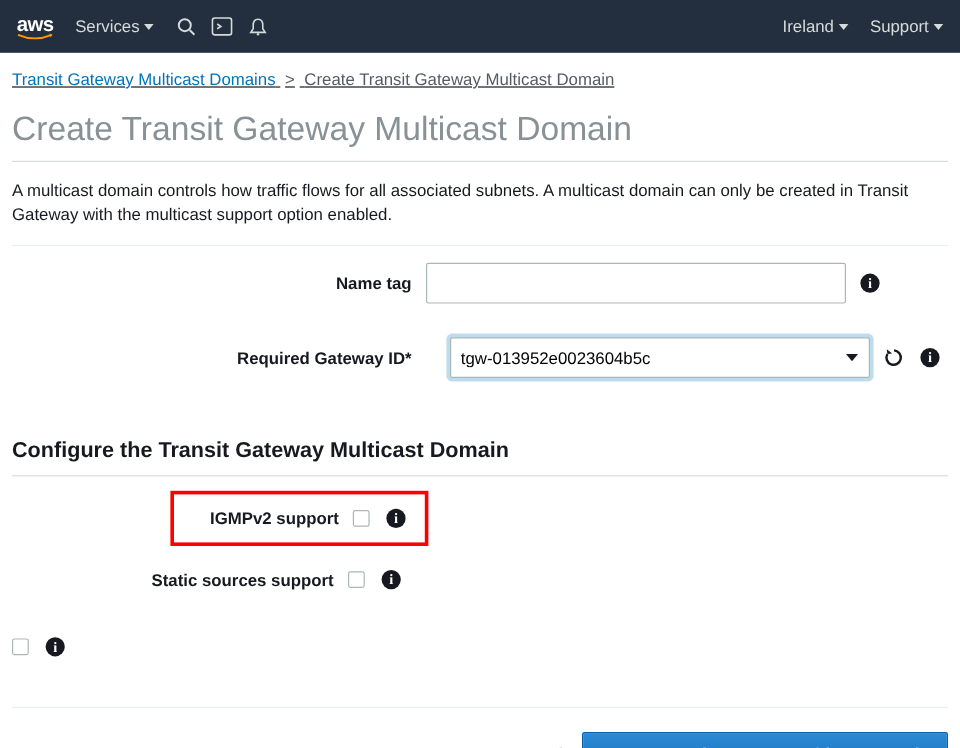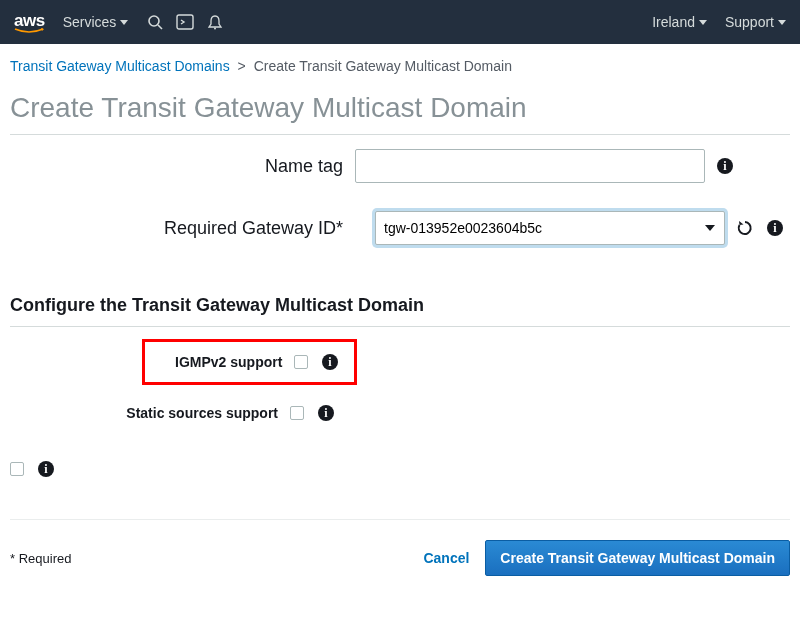--- a/index.html
+++ b/index.html
@@ -4,28 +4,28 @@
 <style>
 * { box-sizing: border-box; margin: 0; padding: 0; }
 body { font-family: "Amazon Ember", "Helvetica Neue", Arial, sans-serif; font-size: 14px; color: #16191f; background: #fff; width: 800px; }
 .topnav { background: #232f3e; height: 44px; display: flex; align-items: center; padding: 0 14px; }
 .logo { color: #fff; font-weight: 700; font-size: 17px; letter-spacing: -0.5px; margin-right: 18px; display: flex; flex-direction: column; align-items: center; }
 .logo-underline { width: 30px; height: 6px; margin-top: -3px; }
 .nav-item { color: #d5dbdb; font-size: 14px; margin-right: 18px; display: flex; align-items: center; gap: 4px; cursor: pointer; }
 .nav-icon { width: 18px; height: 18px; display: flex; align-items: center; justify-content: center; color: #d5dbdb; }
 .topnav-spacer { flex: 1; }
 .content { padding: 0 10px; }
-.breadcrumb { padding: 14px 0 10px 0; font-size: 14px; }
+.breadcrumb { padding: 14px 0 10px 0; font-size: 14px; text-decoration: underline; }
 .breadcrumb a { color: #0073bb; text-decoration: none; }
 .breadcrumb-sep { color: #545b64; margin: 0 4px; }
 .breadcrumb-current { color: #545b64; }
 h1 { font-size: 28px; font-weight: 400; color: #879196; padding: 8px 0 10px 0; border-bottom: 1px solid #d5dbdb; }
 .desc { color: #16191f; font-size: 14px; padding: 14px 0 16px 0; border-bottom: 1px solid #eaeded; line-height: 1.4; }
 .form-row { display: flex; align-items: center; padding: 14px 0; }
-.form-label { width: 345px; text-align: right; padding-right: 12px; font-weight: 400; font-size: 18px; }
+.form-label { width: 345px; text-align: right; padding-right: 12px; font-weight: 700; font-size: 14px; }
 .form-control { display: flex; align-items: center; gap: 10px; }
 input[type="text"] { height: 34px; border: 1px solid #aab7b8; border-radius: 2px; padding: 0 8px; font-size: 14px; }
 .name-input { width: 350px; }
 .select-wrap { position: relative; width: 350px; margin-left: 20px; }
 .select-input { width: 350px; height: 36px; border: 1px solid #aab7b8; border-radius: 2px; padding: 0 30px 0 8px; font-size: 14px; box-shadow: 0 0 0 3px rgba(0,115,187,0.25); border-color: #0073bb; outline: none; }
 .select-caret { position: absolute; right: 10px; top: 50%; transform: translateY(-50%); pointer-events: none; }
 .icon-btn { width: 20px; height: 20px; display: flex; align-items: center; justify-content: center; cursor: pointer; }
 h2 { font-size: 18px; font-weight: 700; padding: 36px 0 10px 0; border-bottom: 1px solid #d5dbdb; }
 .config-row { display: flex; align-items: center; padding: 18px 0; }
 .config-label { width: 280px; text-align: right; padding-right: 12px; font-weight: 700; font-size: 14px; }
@@ -88,20 +88,21 @@
 <div class="content">
 
   <div class="breadcrumb">
     <a href="#">Transit Gateway Multicast Domains</a>
     <span class="breadcrumb-sep">&gt;</span>
     <span class="breadcrumb-current">Create Transit Gateway Multicast Domain</span>
   </div>
 
   <h1>Create Transit Gateway Multicast Domain</h1>
 
+  <div class="desc">A multicast domain controls how traffic flows for all associated subnets. A multicast domain can only be created in Transit Gateway with the multicast support option enabled.</div>
 
   <div class="form-row">
     <div class="form-label">Name tag</div>
     <div class="form-control">
       <input type="text" class="name-input" value="" style="">
       <span class="icon-btn">
         <svg width="18" height="18" viewBox="0 0 18 18">
             <circle cx="9" cy="9" r="8" fill="#16191f"></circle>
             <text x="9" y="13" text-anchor="middle" font-size="12" font-weight="bold" font-family="serif" fill="#fff">i</text>
           </svg>

